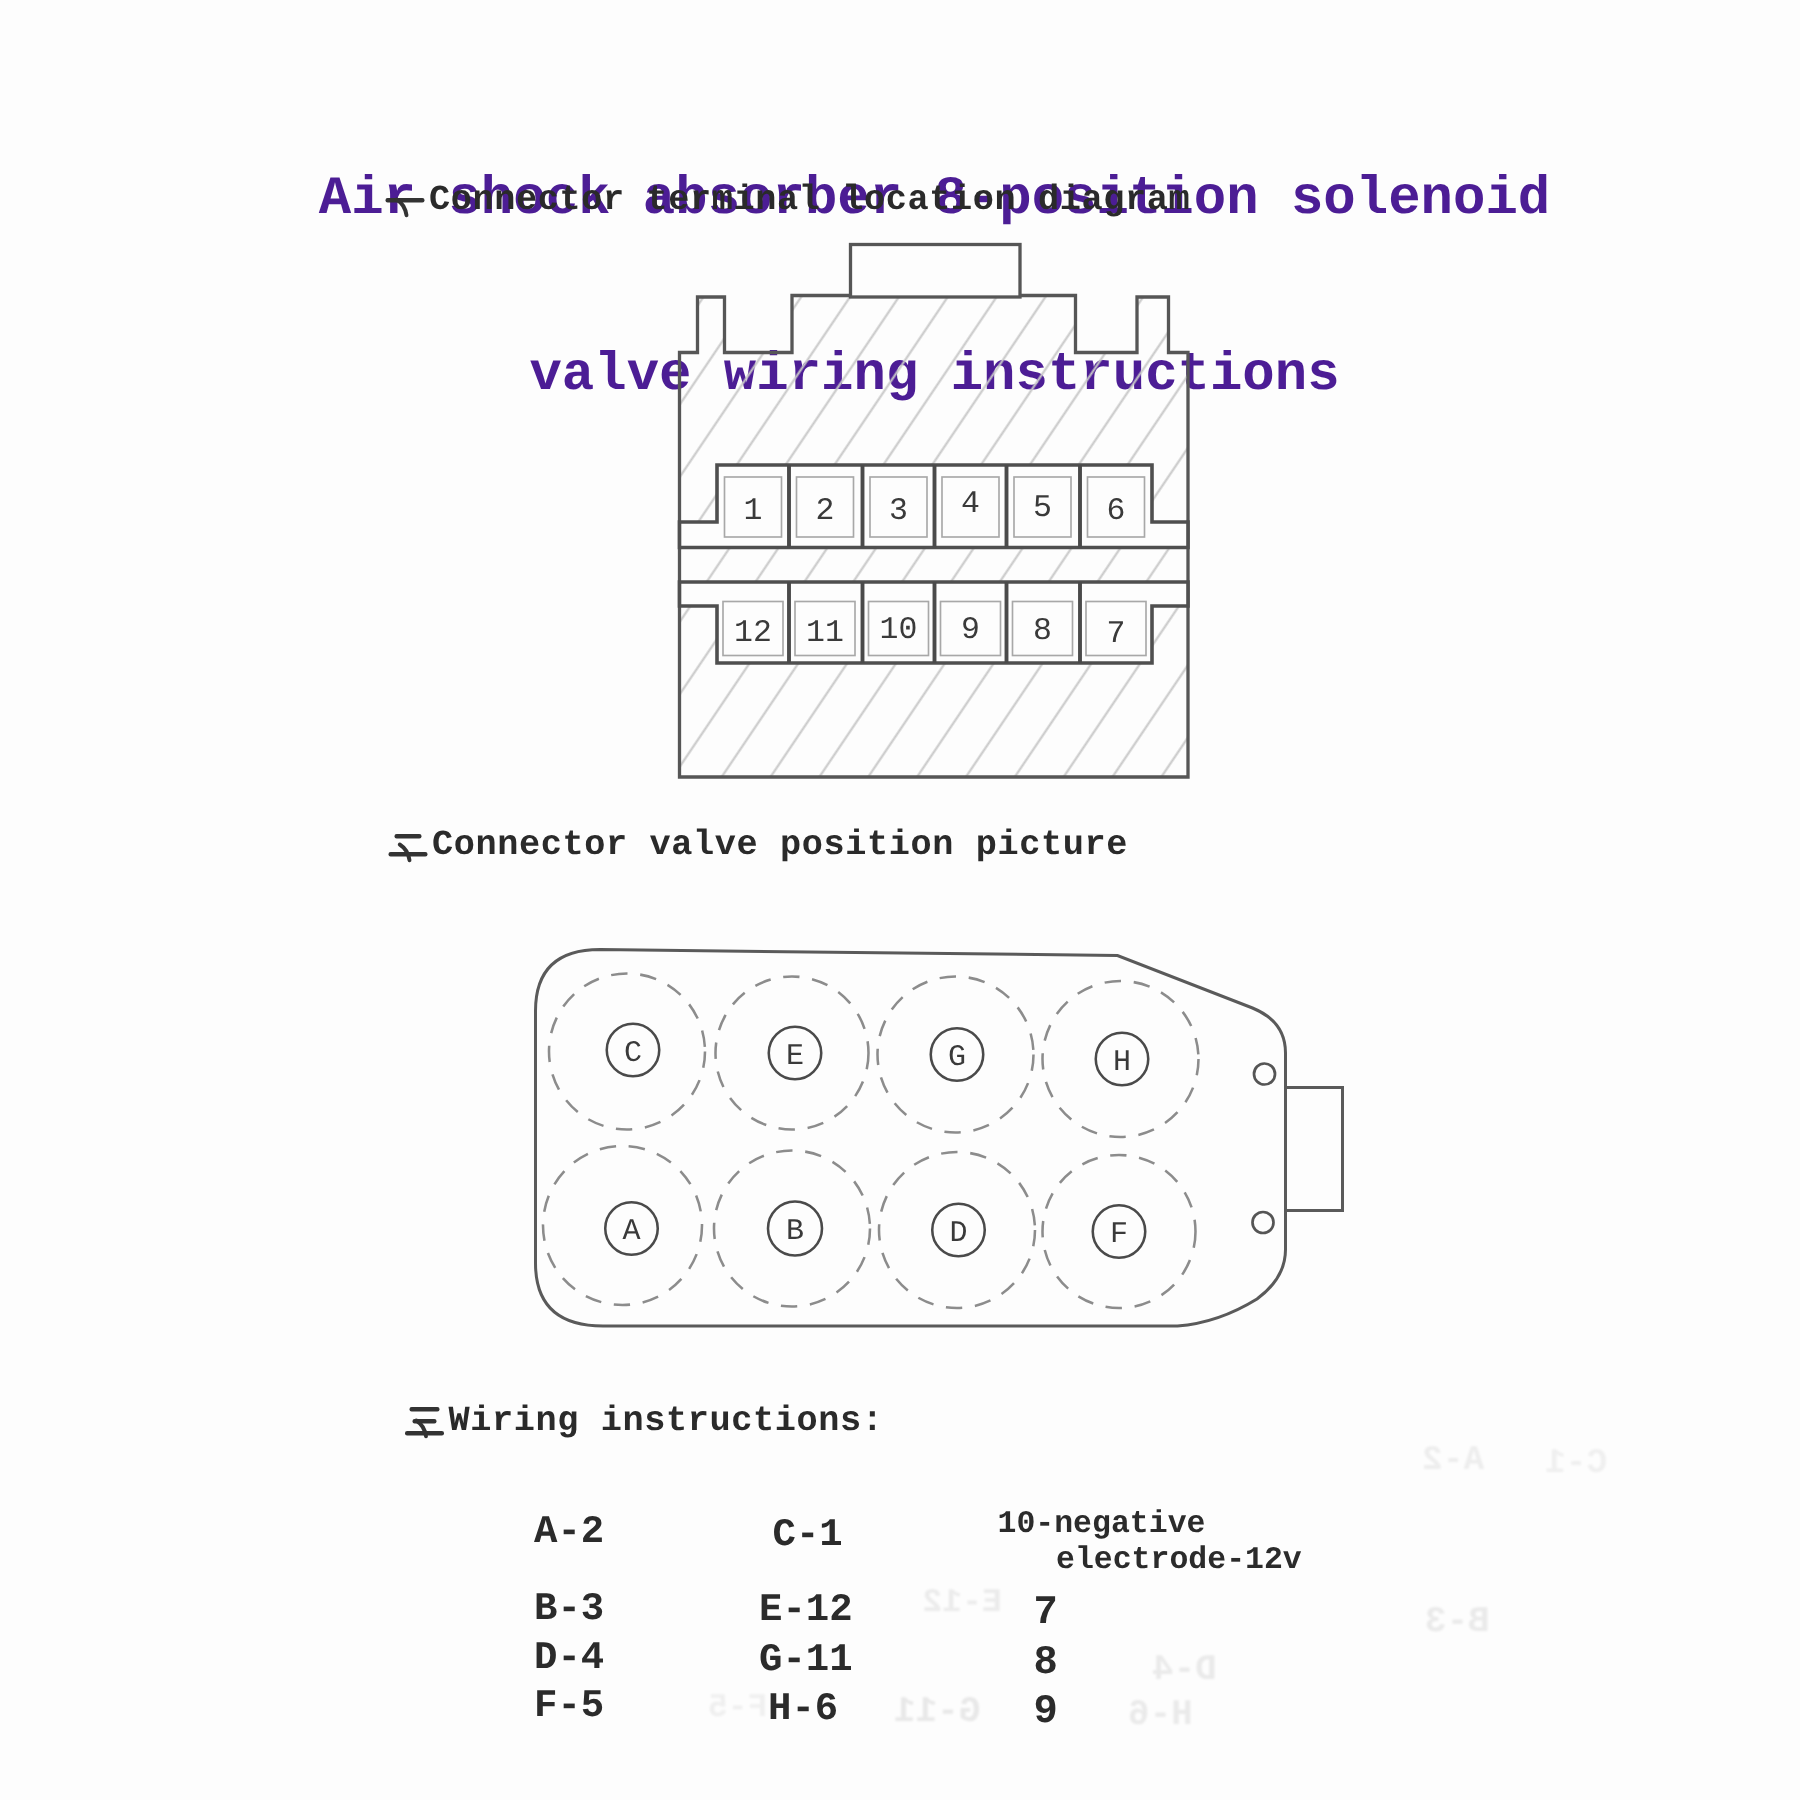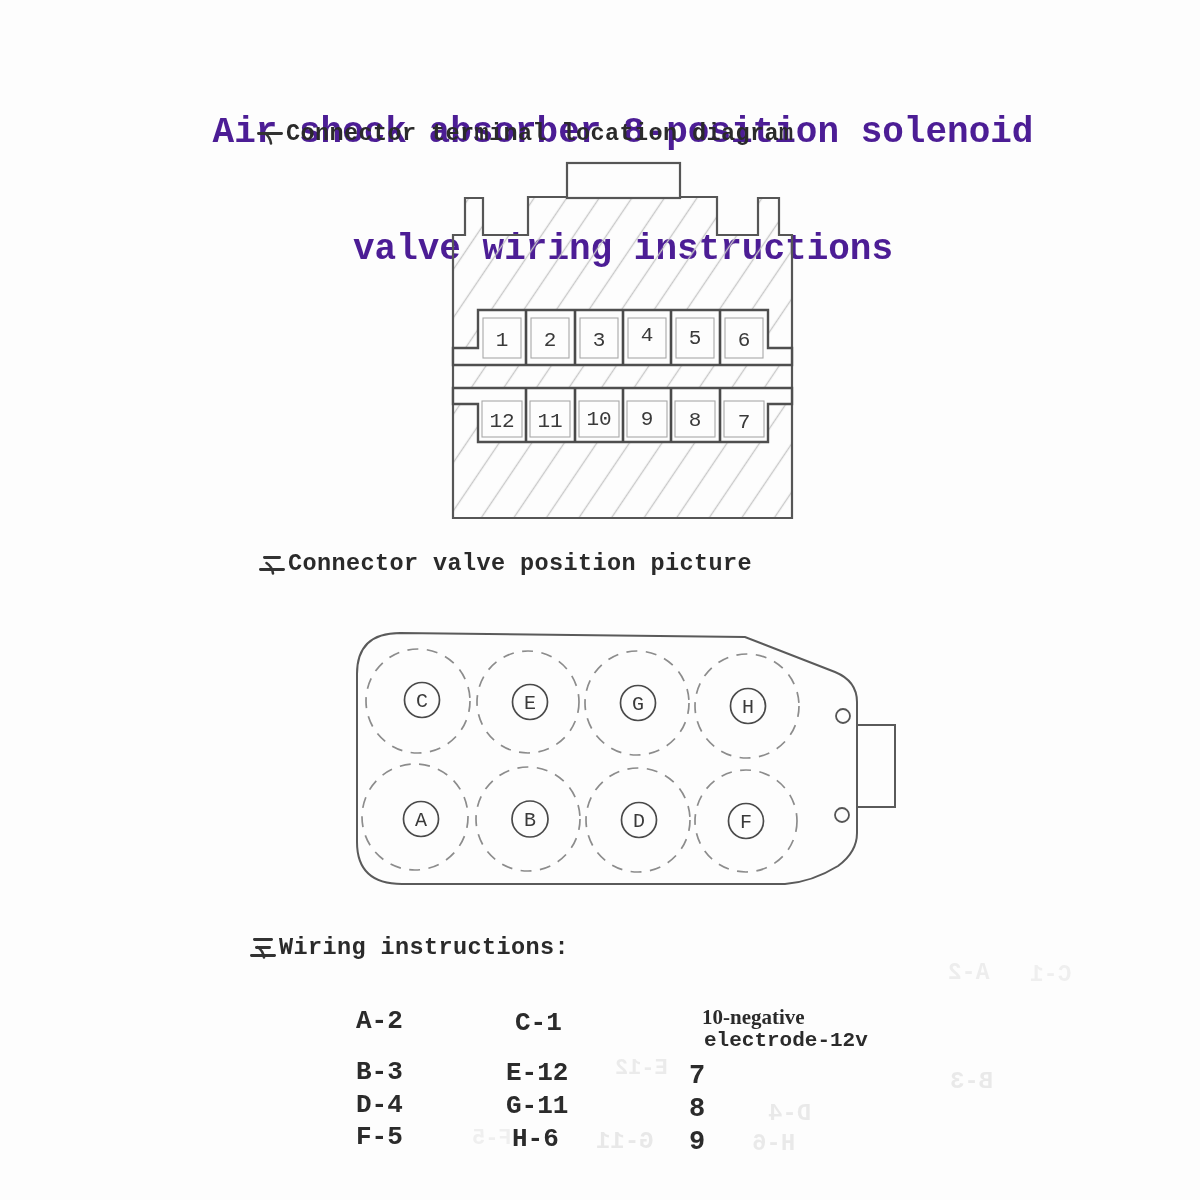--- a/index.html
+++ b/index.html
@@ -7,21 +7,21 @@
        font-family:"Liberation Mono","DejaVu Sans Mono",monospace;}
   .page{position:absolute;left:0;top:0;width:1200px;height:1200px;background:#fdfdfd;}
 
   
   .title{position:absolute;top:35px;left:46px;width:1154px;text-align:center;
          font-size:36px;font-weight:bold;line-height:39px;color:#4c1d95;white-space:pre;}
   .heading{position:absolute;display:flex;align-items:center;color:#2a2a2a;font-weight:bold;}
   .heading .h-label{font-size:23.5px;letter-spacing:0.4px;white-space:pre;}
   #heading-1{top:120px;left:257px;}
   #heading-2{top:550px;left:259px;}
-  #heading-3{top:934px;left:250px;}
+  #heading-3{top:934px;left:270px;}
 
   
   .cjk{display:inline-flex;flex-direction:column;justify-content:center;align-items:center;margin-right:3px;}
   .cjk i{display:block;height:2.9px;background:#333;border-radius:1.4px;}
   .cjk1{height:26px;}
   .cjk2{height:22px;}.cjk2 i+i{margin-top:9px;}
   .cjk3{height:24px;}.cjk3 i+i{margin-top:5px;}
   .comma{margin:10px 12px 0 5px;flex:0 0 auto;}
 
   
@@ -185,21 +185,21 @@
     <span class="w fs26" style="left:356px;top:1008px;">A-2</span>
     <span class="w fs26" style="left:356px;top:1059px;">B-3</span>
     <span class="w fs26" style="left:356px;top:1092px;">D-4</span>
     <span class="w fs26" style="left:356px;top:1124px;">F-5</span>
 
     <span class="w fs26" style="left:515px;top:1010px;">C-1</span>
     <span class="w fs26" style="left:506px;top:1060px;">E-12</span>
     <span class="w fs26" style="left:506px;top:1093px;">G-11</span>
     <span class="w fs26" style="left:512px;top:1126px;">H-6</span>
 
-    <span class="w fs21" style="left:702px;top:1006px;font-family:Liberation Serif, serif;">10-negative</span>
+    <span class="w fs21" style="left:665px;top:1006px;">10-negative</span>
     <span class="w fs21" style="left:671px;top:1030px;margin-left:33px;">electrode-12v</span>
     <span class="w fs27" style="left:689px;top:1062px;">7</span>
     <span class="w fs27" style="left:689px;top:1095px;">8</span>
     <span class="w fs27" style="left:689px;top:1128px;">9</span>
   </div>
 
   <div>
     <span class="ghost" style="left:948px;top:960px;font-size:23px;opacity:.09;">A-2</span>
     <span class="ghost" style="left:1030px;top:962px;font-size:23px;opacity:.08;">C-1</span>
     <span class="ghost" style="left:950px;top:1068px;font-size:24px;opacity:.11;">B-3</span>

